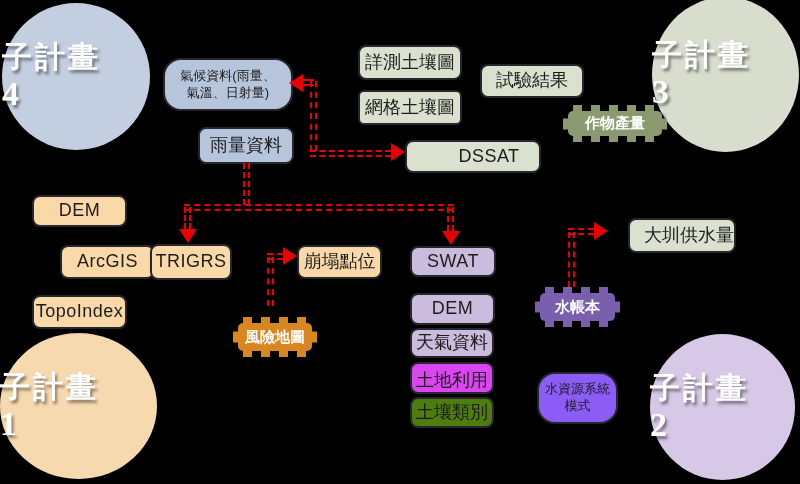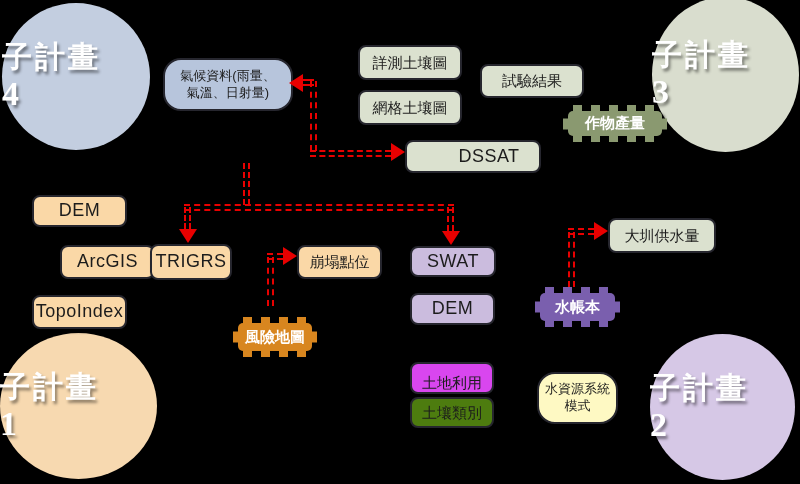--- a/index.html
+++ b/index.html
@@ -15,21 +15,21 @@
     font-family:"Liberation Serif","DejaVu Serif",serif;
     box-shadow:2px 3px 5px rgba(0,0,0,0.35);
   }
   .circle .lbl{font-size:30px;font-weight:bold;letter-spacing:3px;line-height:1.1;}
   .circle .num{font-size:34px;font-weight:bold;line-height:1.1;margin-top:2px;}
   
   .box{
     position:absolute;border:2px solid #26262e;border-radius:8px;
     display:flex;align-items:center;justify-content:center;text-align:center;
     box-shadow:2.5px 3px 3px rgba(0,0,0,0.6);
-    font-size:15px;color:#1c1c1c;line-height:1.3;
+    font-size:18px;color:#1c1c1c;line-height:1.3;
   }
   .box.latin{font-size:18px;letter-spacing:0.5px;}
   .box.two-line{border-radius:18px;font-size:13px;}
   
   .chip{
     position:absolute;border-radius:5px;
     display:flex;align-items:center;justify-content:center;
     color:#fff;font-weight:bold;font-size:15px;
     box-shadow:2.5px 3px 3px rgba(0,0,0,0.6);
   }
@@ -71,34 +71,37 @@
     <span class="lbl">子計畫</span>
     <span class="num">2</span>
   </div>
 
   <div class="box two-line" style="left: 163px; top: 58px; width: 126px; height: 49px; background-color: rgb(183, 197, 220); --c: #B7C5DC;">
     <span>
       <span>氣候資料(雨量、</span><br>
       <span>氣溫、日射量)</span>
     </span>
   </div>
+  <div class="box" style="left: 198px; top: 127px; width: 92px; height: 33px; background-color: rgb(183, 197, 220); --c: #B7C5DC;">
+    <span>雨量資料</span>
+  </div>
 
   <div class="box" style="left: 358px; top: 45px; width: 100px; height: 31px; background-color: rgb(219, 225, 207); --c: #DBE1CF;">
     <span>詳測土壤圖</span>
   </div>
-  <div class="box" style="left: 358px; top: 90px; width: 100px; height: 31px; background-color: rgb(219, 225, 207); --c: #DBE1CF;">
+  <div class="box" style="left: 358px; top: 90px; width: 100px; height: 31px; background-color: rgb(219, 225, 207); border-radius: 6px; --c: #DBE1CF;">
     <span>網格土壤圖</span>
   </div>
   <div class="box" style="left: 480px; top: 64px; width: 100px; height: 30px; background-color: rgb(219, 225, 207); --c: #DBE1CF;">
     <span>試驗結果</span>
   </div>
   <div class="box latin" style="left: 405px; top: 140px; width: 100px; height: 29px; background-color: rgb(219, 225, 207); padding-left: 32px; --c: #DBE1CF;">
     <span>DSSAT</span>
   </div>
-  <div class="box" style="left: 608px; top: 218px; width: 104px; height: 31px; background-color: rgb(219, 225, 207); --c: #DBE1CF;">
+  <div class="box" style="left: 628px; top: 218px; width: 104px; height: 31px; background-color: rgb(219, 225, 207); justify-content: flex-end; --c: #DBE1CF;">
     <span>大圳供水量</span>
   </div>
 
   <div class="chip" style="left: 568px; top: 111px; width: 94px; height: 25px; background-color: rgb(138, 153, 112); --c: #8A9970;">
     <div class="teeth top"></div>
     <div class="teeth bottom"></div>
     <div class="bump left"></div>
     <div class="bump right"></div>
     <span>作物產量</span>
   </div>
@@ -126,27 +129,30 @@
     <div class="bump right"></div>
     <span>風險地圖</span>
   </div>
 
   <div class="box latin" style="left: 410px; top: 246px; width: 82px; height: 27px; background-color: rgb(203, 188, 222); --c: #CBBCDE;">
     <span>SWAT</span>
   </div>
   <div class="box latin" style="left: 410px; top: 293px; width: 81px; height: 28px; background-color: rgb(203, 188, 222); --c: #CBBCDE;">
     <span>DEM</span>
   </div>
+  <div class="box" style="left: 410px; top: 328px; width: 80px; height: 26px; background-color: rgb(203, 188, 222); --c: #CBBCDE;">
+    <span>天氣資料</span>
+  </div>
   <div class="box" style="left: 410px; top: 362px; width: 80px; height: 28px; background-color: #d946ef; align-items: flex-end; --c: #CBBCDE;">
     <span>土地利用</span>
   </div>
   <div class="box" style="left: 410px; top: 397px; width: 80px; height: 27px; background-color: #4d7c0f; --c: #CBBCDE;">
     <span>土壤類別</span>
   </div>
-  <div class="box two-line" style="left: 537px; top: 372px; width: 77px; height: 48px; background-color: #fef9c3; --c: #CBBCDE;">
+  <div class="box two-line" style="left: 537px; top: 372px; width: 77px; height: 48px; background-color: #8b5cf6; --c: #CBBCDE;">
     <span>水資源系統模式</span>
   </div>
 
   <div class="chip" style="left: 540px; top: 293px; width: 75px; height: 28px; background-color: rgb(122, 95, 174); --c: #7A5FAE;">
     <div class="teeth top"></div>
     <div class="teeth bottom"></div>
     <div class="bump left"></div>
     <div class="bump right"></div>
     <span>水帳本</span>
   </div>

